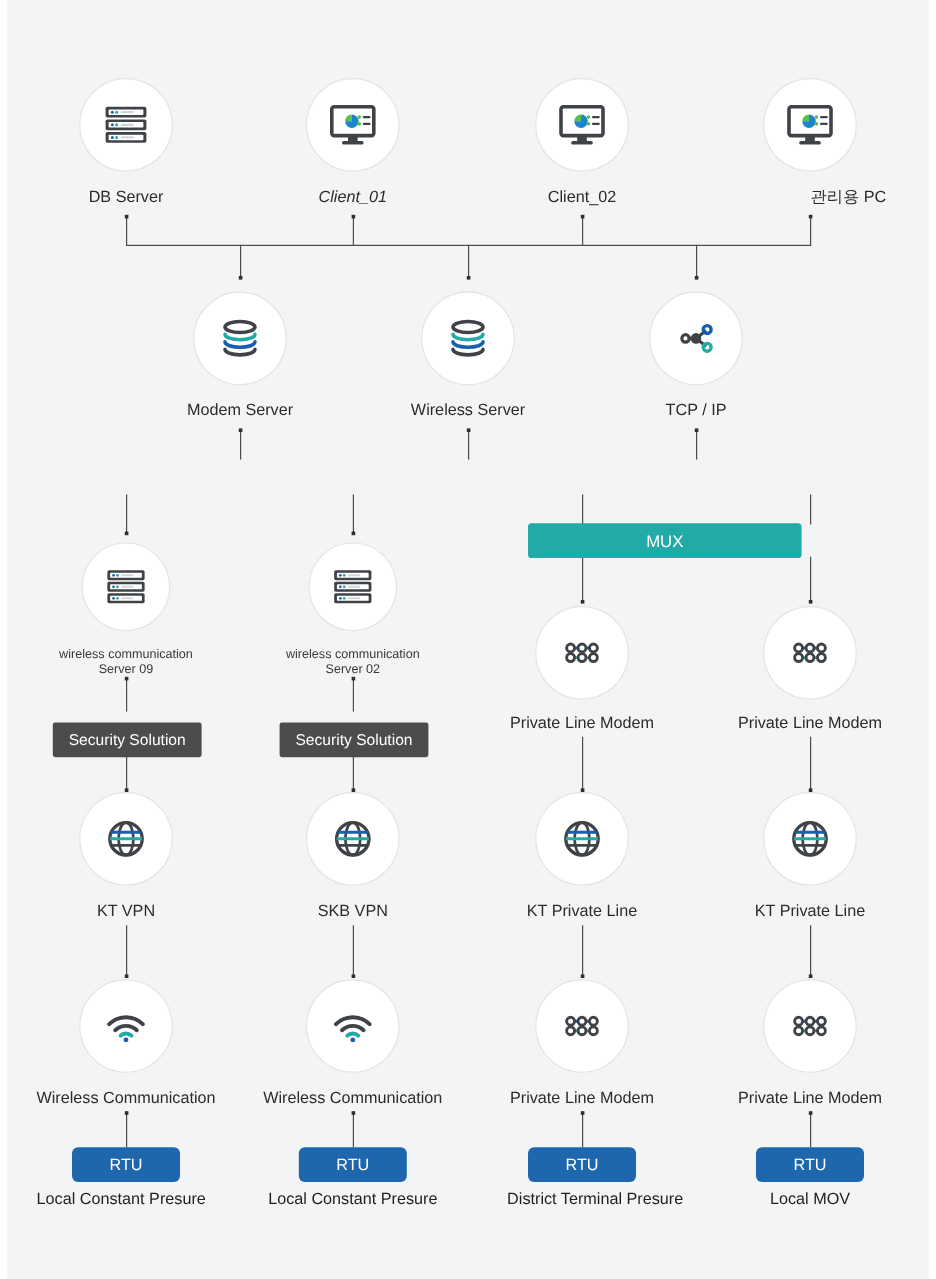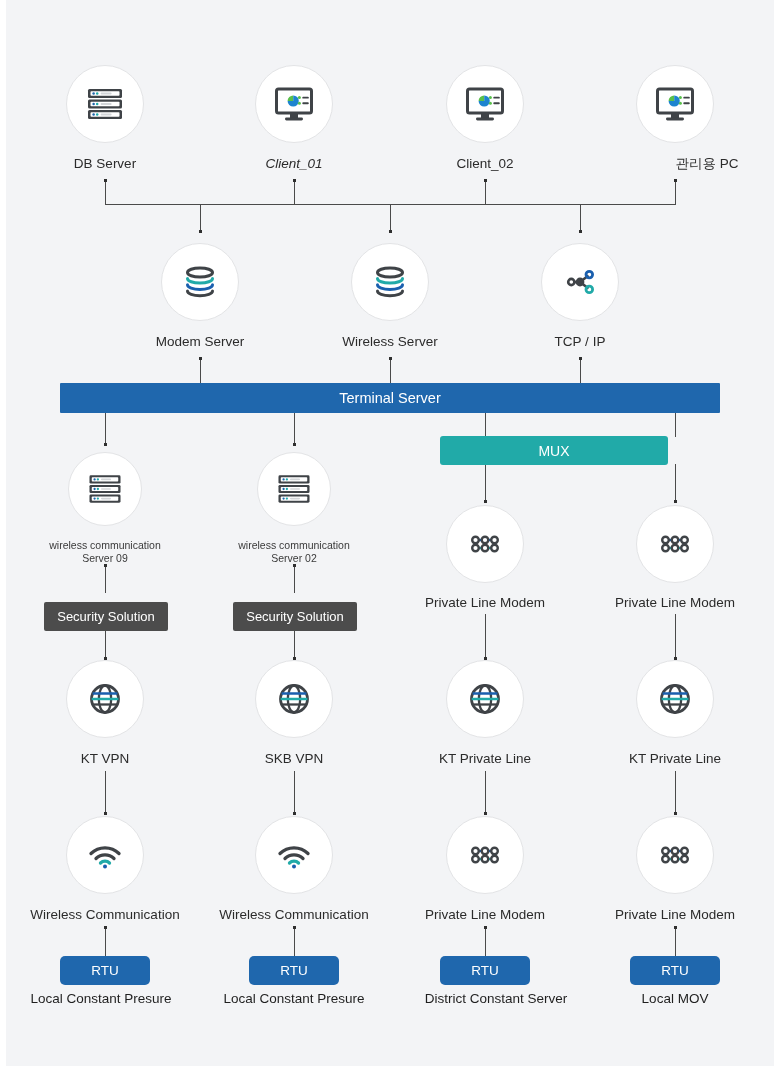--- a/index.html
+++ b/index.html
@@ -333,23 +333,20 @@
           <circle cx="23" cy="23" r="4.4" fill="#3f4347"></circle>
           <circle cx="14.3" cy="23" r="3.1" fill="none" stroke="#3f4347" stroke-width="2.6"></circle>
           <circle cx="32.3" cy="15.6" r="3.3" fill="none" stroke="#1a5fae" stroke-width="2.8"></circle>
           <circle cx="32.3" cy="30.4" r="3.3" fill="none" stroke="#21aaa8" stroke-width="2.8"></circle>
         </svg>
       </span>
     </div>
     <div class="caption" style="top:90px;">TCP / IP</div>
   </div>
 
-  <div class="bar terminal" style="left:60px; top:383px; width:660px; height:30px;">
-    <span>Terminal Server</span>
-  </div>
 
   <div class="bar mux" style="left:440px; top:436px; width:228px; height:29px;">
     <span>MUX</span>
   </div>
 
   <div class="node" style="left:105px; top:452px;">
     <div class="disc md">
       <span>
         <svg width="42" height="42" viewBox="0 0 46 46">
           <rect x="6" y="8" width="34" height="9" rx="1.5" fill="#3f4347"></rect>
@@ -573,20 +570,20 @@
   <div class="leaf-label" style="left:101px; top:991px;">Local Constant Presure</div>
 
   <div class="rtu" style="left:249px; top:956px; width:90px; height:29px;">
     <span>RTU</span>
   </div>
   <div class="leaf-label" style="left:294px; top:991px;">Local Constant Presure</div>
 
   <div class="rtu" style="left:440px; top:956px; width:90px; height:29px;">
     <span>RTU</span>
   </div>
-  <div class="leaf-label" style="left:496px; top:991px;">District Constant Server</div>
+  <div class="leaf-label" style="left:496px; top:991px;">District Terminal Presure</div>
 
   <div class="rtu" style="left:630px; top:956px; width:90px; height:29px;">
     <span>RTU</span>
   </div>
   <div class="leaf-label" style="left:675px; top:991px;">Local MOV</div>
 
 </div>
 
 </body></html>

